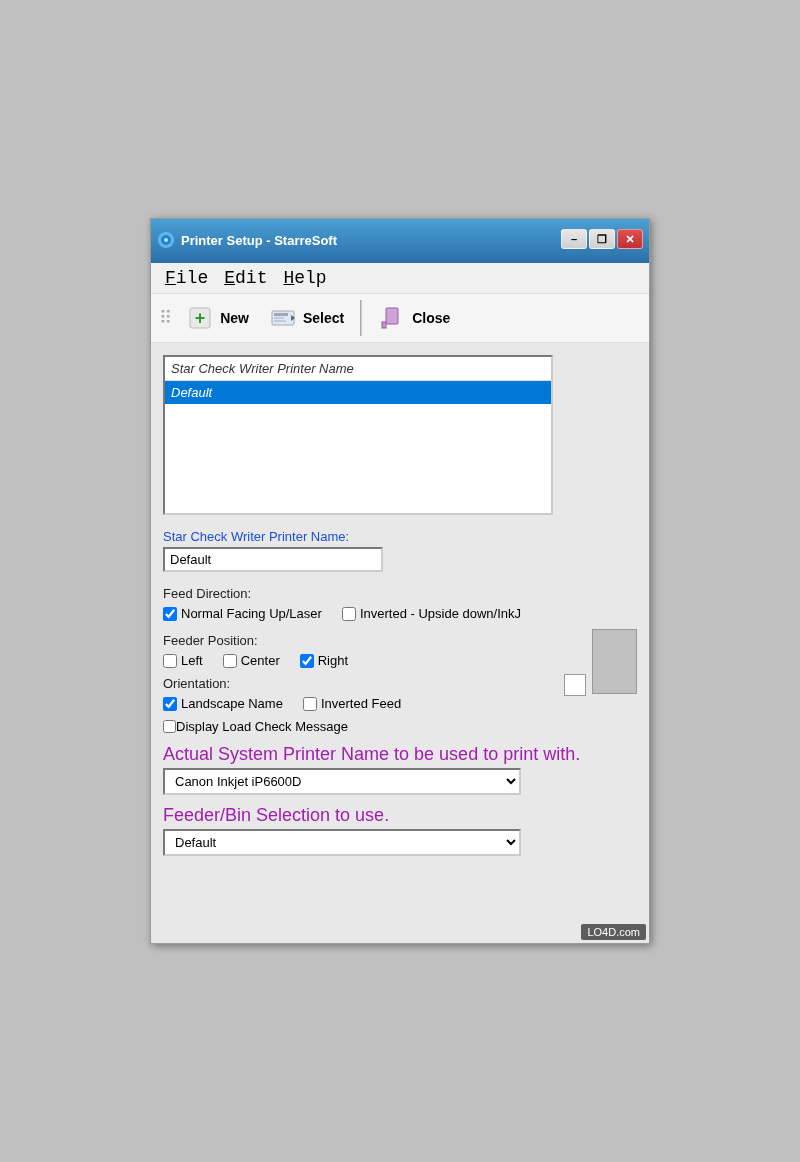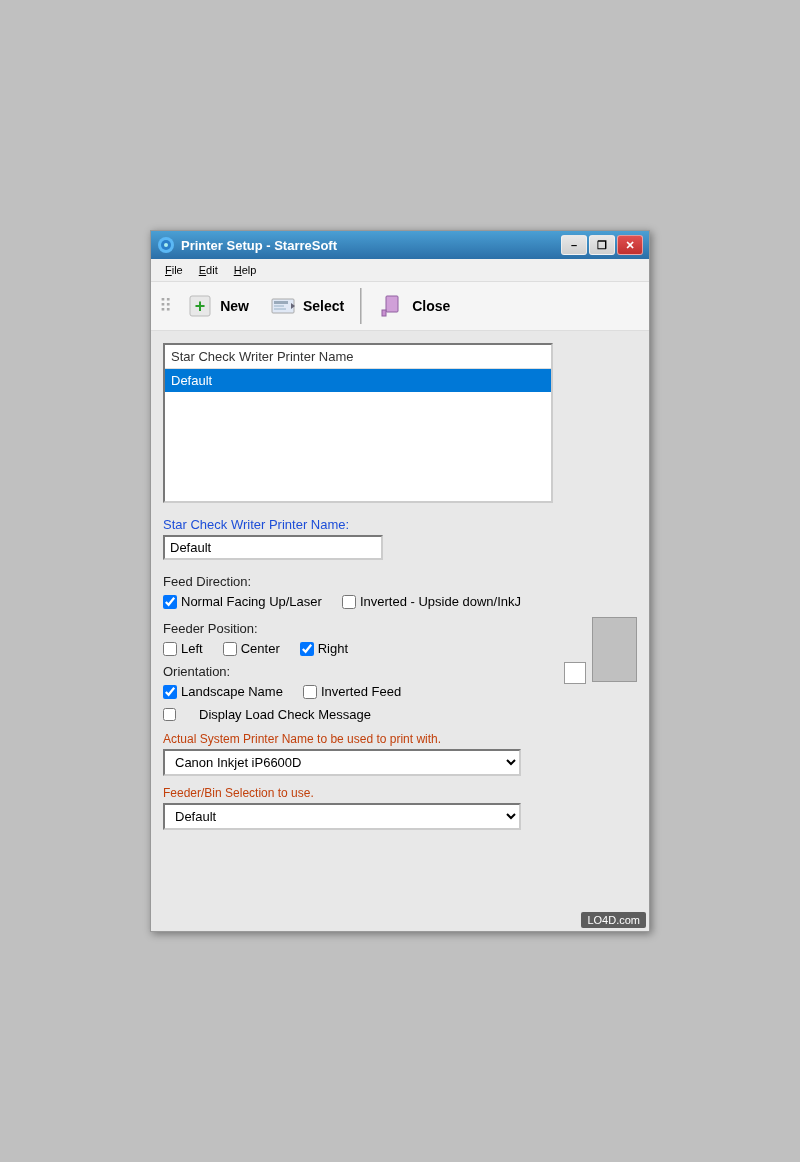--- a/index.html
+++ b/index.html
@@ -15,24 +15,24 @@
     }
     .window {
       width: 500px;
       background: #f0f0f0;
       border: 1px solid #999;
       box-shadow: 2px 2px 8px rgba(0,0,0,0.4);
     }
     .title-bar {
       background: linear-gradient(to bottom, #4a9fd4, #2b6fa8);
       display: flex;
-      align-items: center;
+      align-items: flex-end;
       justify-content: space-between;
       padding: 14px 6px;
-      height: 28px;
+      height: 44px;
     }
     .title-bar-left {
       display: flex;
       align-items: center;
       gap: 6px;
       color: white;
       font-size: 13px;
       font-weight: bold;
     }
     .title-icon {
@@ -62,21 +62,22 @@
     .menu-bar {
       background: #f0f0f0;
       padding: 3px 8px;
       display: flex;
       gap: 4px;
       border-bottom: 1px solid #ddd;
     }
     .menu-item {
       padding: 2px 6px;
       cursor: pointer;
-      font-size: 11px;
+      font-size: 18px;
+      font-family: Liberation Mono, monospace;
     }
     .menu-item .underline { text-decoration: underline; }
     .toolbar {
       background: #f5f5f5;
       border-bottom: 1px solid #ddd;
       padding: 6px 8px;
       display: flex;
       align-items: center;
       gap: 4px;
     }
@@ -110,20 +111,21 @@
       padding: 12px;
       background: #e8e8e8;
       min-height: 600px;
     }
     .list-container {
       background: white;
       border: 2px inset #ccc;
       width: 390px;
       height: 160px;
       margin-bottom: 14px;
+      font-style: italic;
     }
     .list-header {
       background: white;
       padding: 4px 6px;
       font-size: 13px;
       border-bottom: 1px solid #ddd;
       color: #333;
     }
     .list-item {
       padding: 4px 6px;
@@ -176,38 +178,38 @@
       align-items: flex-start;
       gap: 4px;
     }
     .feeder-controls {
       flex: 1;
     }
     .dropdown-container {
       margin-bottom: 10px;
     }
     .dropdown-label {
-      font-size: 12px;
-      color: #c2410c;
+      font-size: 18px;
+      color: #a21caf;
       margin-bottom: 3px;
       display: block;
     }
     .dropdown-select {
       width: 358px;
       padding: 3px 6px;
       border: 2px inset #ccc;
       background: white;
       font-size: 13px;
       cursor: pointer;
       appearance: auto;
     }
     .display-check-row {
       display: flex;
       align-items: center;
-      gap: 23px;
+      gap: 0;
       font-size: 13px;
       margin-bottom: 10px;
       cursor: pointer;
     }
     .lo4d-watermark {
       position: absolute;
       bottom: 4px;
       right: 4px;
       background: rgba(0,0,0,0.6);
       color: white;

